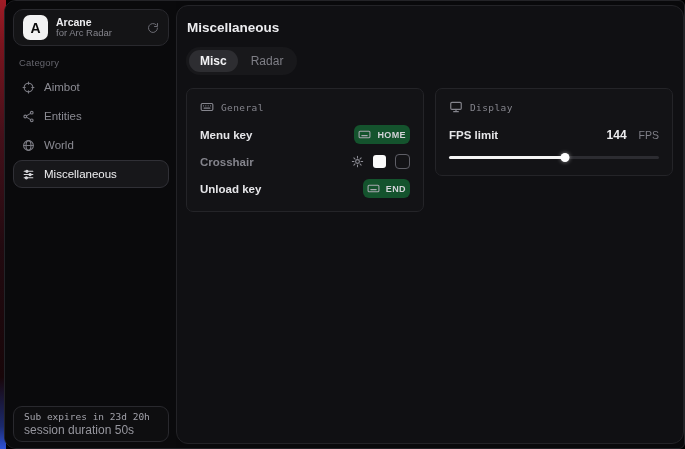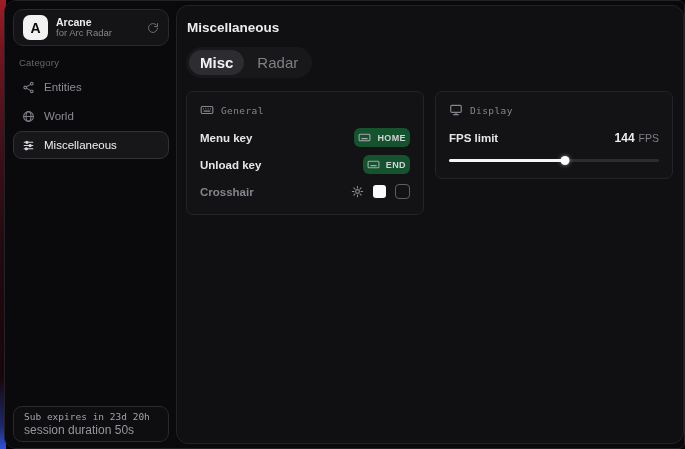--- a/index.html
+++ b/index.html
@@ -60,21 +60,21 @@
     flex:1; margin:4px 3px 4px 0; background:#101013;
     border:1px solid #232327; border-radius:12px;
     padding:14px 10px 14px 9px; position:relative;
   }
   .page-title { font-size:13.5px; font-weight:bold; color:#ededf0; margin-left:1px; }
 
   .tabs {
     display:inline-flex; gap:2px; background:#18181b; border-radius:999px;
     padding:3px; margin-top:12px;
   }
-  .tab { font-size:15px; padding:4px 11px; border-radius:999px; color:#7f7f87; cursor:default; }
+  .tab { font-size:12px; padding:4px 11px; border-radius:999px; color:#7f7f87; cursor:default; }
   .tab.active { background:#2d2d31; color:#f2f2f4; font-weight:bold; }
 
   .cards { display:flex; gap:11px; margin-top:13px; align-items:flex-start; }
   .card {
     background:#131316; border:1px solid #242428; border-radius:7px;
     padding:11px 13px 13px 13px;
   }
   .card.general { width:238px; }
   .card.display { width:238px; }
 
@@ -99,21 +99,21 @@
   .checkbox { width:15px; height:15px; border:1.5px solid #5e5e66; border-radius:4px; background:transparent; }
   .gear-btn { display:flex; color:#8b8b93; cursor:default; }
 
   .stepper {
     display:flex; align-items:center; gap:7px; background:#1a1a1e;
     border:1px solid #3a3a41; border-radius:6px; padding:3px 8px; cursor:default;
   }
   .stepper-value { font-size:10px; color:#b6b6be; }
   .stepper .icon { display:flex; color:#9a9aa2; }
 
-  .fps-value { display:flex; align-items:baseline; gap:4px; }
+  .fps-value { display:flex; align-items:baseline; gap:12px; }
   .fps-num { font-size:12px; font-weight:bold; color:#ececef; }
   .fps-unit { font-size:10.5px; color:#7f7f87; }
 
   .slider { position:relative; height:10px; margin-top:3px; cursor:default; }
   .slider-track { position:absolute; top:4px; left:0; right:0; height:3px; border-radius:2px; background:#2c2c31; }
   .slider-fill { position:absolute; top:4px; left:0; height:3px; border-radius:2px; background:#f5f5f5; }
   .slider-thumb {
     position:absolute; top:1px; width:9px; height:9px; border-radius:50%;
     background:#ffffff; transform:translateX(-50%); box-shadow:0 0 4px rgba(255,255,255,.5);
   }
@@ -139,20 +139,29 @@
         <svg width="12" height="12" viewBox="0 0 24 24" fill="none" stroke="currentColor" stroke-width="2" stroke-linecap="round">
           <path d="M21 12a9 9 0 1 1-2.6-6.4"></path>
             <polyline points="21 3 21 9 15 9"></polyline>
         </svg>
       </span>
     </div>
 
     <div class="category-label">Category</div>
 
     <div class="nav">
+      <div class="nav-item">
+        <span class="icon">
+          <svg width="13" height="13" viewBox="0 0 24 24" fill="none" stroke="currentColor" stroke-width="2" stroke-linecap="round">
+            <circle cx="12" cy="12" r="8"></circle>
+              <path d="M12 2v4M12 18v4M2 12h4M18 12h4"></path>
+          </svg>
+        </span>
+        <span>Aimbot</span>
+      </div>
       <div class="nav-item">
         <span class="icon">
           <svg width="13" height="13" viewBox="0 0 24 24" fill="none" stroke="currentColor" stroke-width="2" stroke-linecap="round">
             <circle cx="6" cy="12" r="2.5"></circle>
               <circle cx="18" cy="5" r="2.5"></circle>
               <circle cx="18" cy="19" r="2.5"></circle>
             <path d="M8.2 10.8 15.8 6.2M8.2 13.2 15.8 17.8"></path>
           </svg>
         </span>
         <span>Entities</span>
@@ -212,49 +221,49 @@
         <div class="row">
           <span class="row-label">Menu key</span>
           <div class="keybind">
             <span class="icon">
               <svg width="13" height="13" viewBox="0 0 24 24" fill="none" stroke="currentColor" stroke-width="2" stroke-linecap="round">
                 <rect x="2" y="6" width="20" height="12" rx="2"></rect>
                   <path d="M7 14h10"></path>
               </svg>
             </span>
             <span class="keybind-value">HOME</span>
-          </div>
-        </div>
-
-        <div class="row">
-          <span class="row-label">Unload key</span>
-          <div class="keybind">
-            <span class="icon">
-              <svg width="13" height="13" viewBox="0 0 24 24" fill="none" stroke="currentColor" stroke-width="2" stroke-linecap="round">
-                <rect x="2" y="6" width="20" height="12" rx="2"></rect>
-                  <path d="M7 14h10"></path>
-              </svg>
-            </span>
-            <span class="keybind-value">END</span>
           </div>
         </div>
 
         <div class="row">
           <span class="row-label muted">Crosshair</span>
           <div class="crosshair-controls">
             <span class="gear-btn">
               <svg width="13" height="13" viewBox="0 0 24 24" fill="none" stroke="currentColor" stroke-width="2" stroke-linecap="round">
                 <circle cx="12" cy="12" r="3.5"></circle>
                 <path d="M12 2.5v3M12 18.5v3M2.5 12h3M18.5 12h3M5.3 5.3l2.1 2.1M16.6 16.6l2.1 2.1M18.7 5.3l-2.1 2.1M7.4 16.6l-2.1 2.1"></path>
               </svg>
             </span>
             <span class="swatch"></span>
             <span class="checkbox"></span>
           </div>
         </div>
+
+        <div class="row">
+          <span class="row-label">Unload key</span>
+          <div class="keybind">
+            <span class="icon">
+              <svg width="13" height="13" viewBox="0 0 24 24" fill="none" stroke="currentColor" stroke-width="2" stroke-linecap="round">
+                <rect x="2" y="6" width="20" height="12" rx="2"></rect>
+                  <path d="M7 14h10"></path>
+              </svg>
+            </span>
+            <span class="keybind-value">END</span>
+          </div>
+        </div>
       </div>
 
       <div class="card display">
         <div class="card-header">
           <span class="icon">
             <svg width="14" height="14" viewBox="0 0 24 24" fill="none" stroke="currentColor" stroke-width="2" stroke-linecap="round">
               <rect x="3" y="4" width="18" height="12" rx="2"></rect>
                 <path d="M8 20h8M12 16v4"></path>
             </svg>
           </span>

